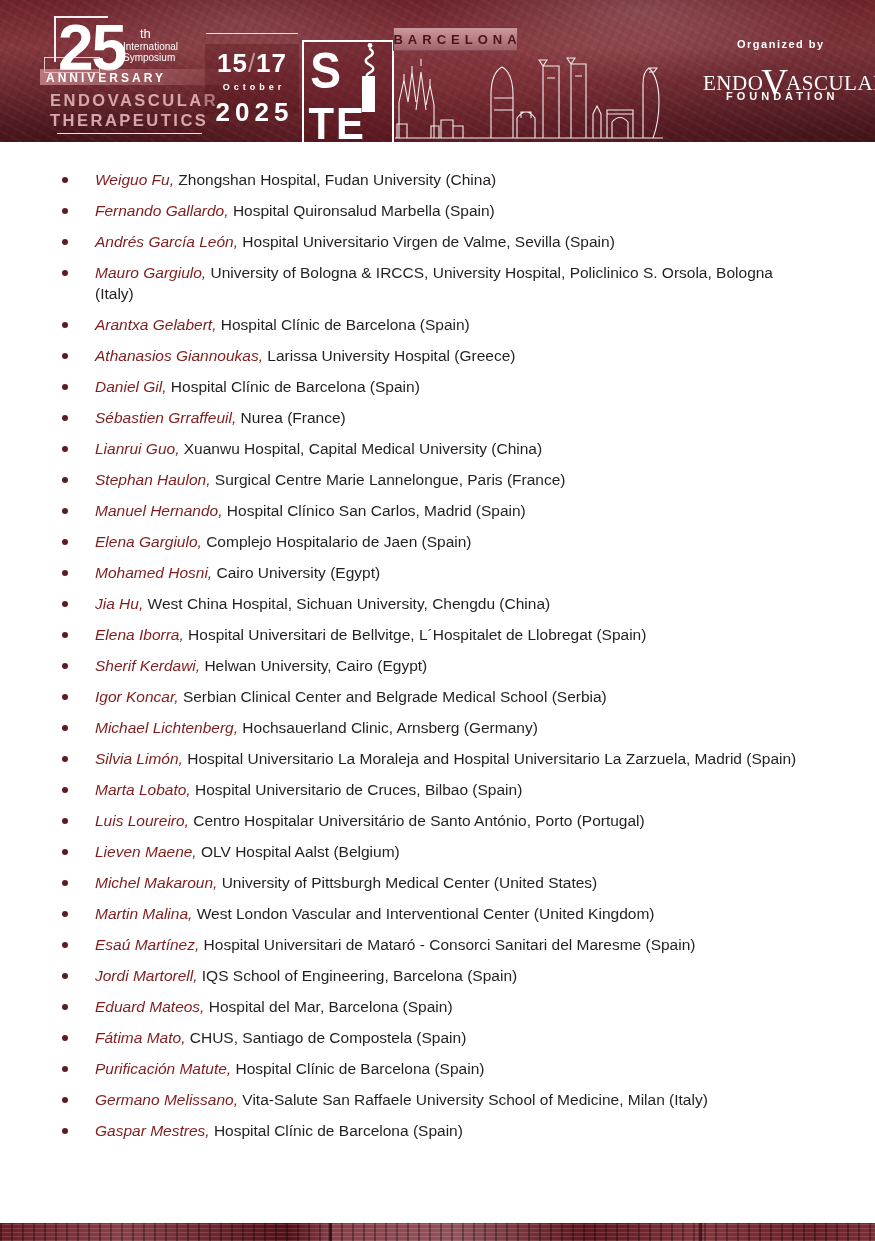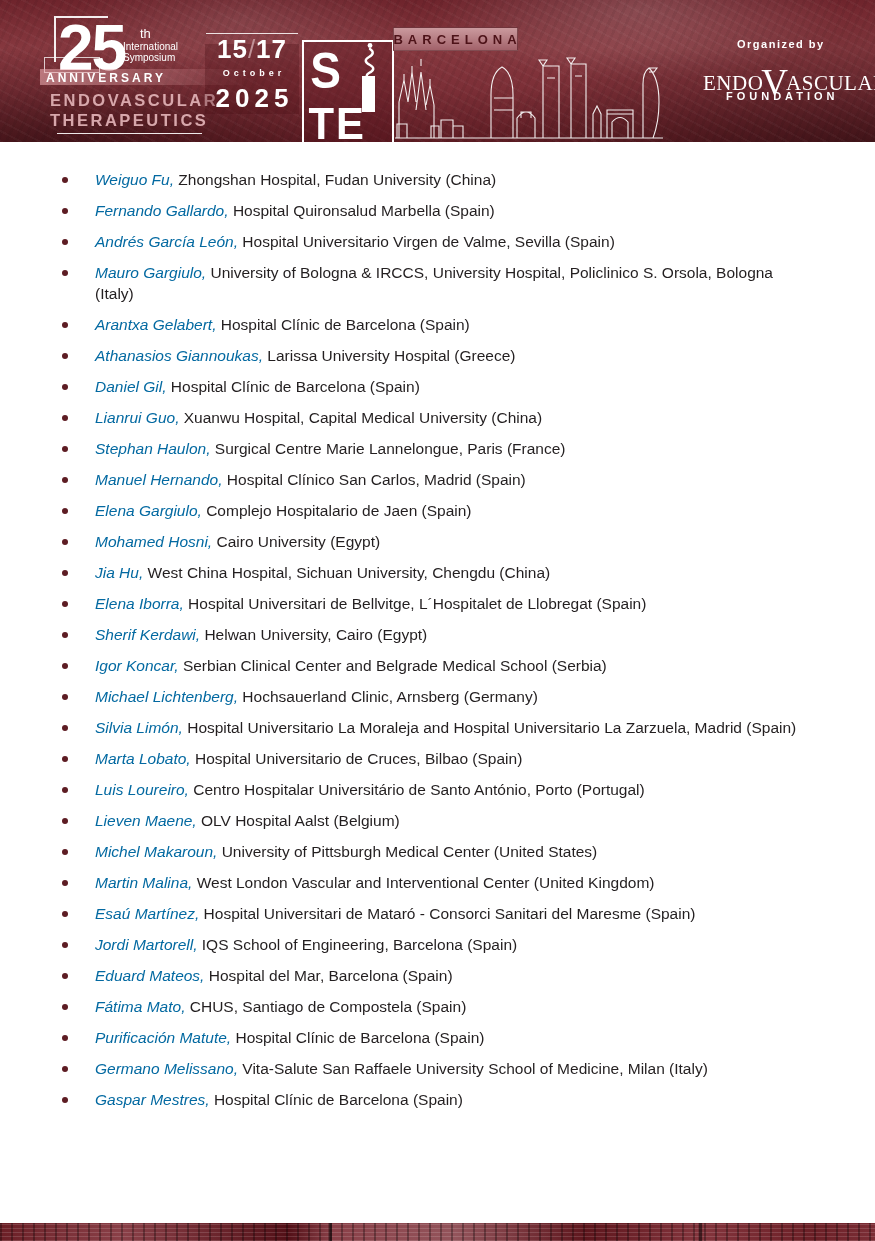--- a/index.html
+++ b/index.html
@@ -32,21 +32,21 @@
       background:linear-gradient(90deg, rgba(233,168,173,.60), rgba(233,168,173,.04));}
   .anniv-text{position:absolute;left:46px;top:71px;font-size:12px;font-weight:700;
       letter-spacing:3px;color:#fff;}
   .brand{position:absolute;left:50px;top:91px;width:152px;text-align:right;color:#e2b3b7;
       font-weight:700;letter-spacing:2.5px;font-size:16.5px;line-height:1.2;opacity:.92;}
   .brand-underline{position:absolute;left:57px;top:133px;width:145px;height:1px;
       background:rgba(255,255,255,.9);}
 
   .date-box{position:absolute;left:205px;top:44px;width:94px;height:70px;
       background:rgba(72,12,19,.30);display:flex;flex-direction:column;align-items:center;
-      justify-content:flex-end;padding-top:6px;box-sizing:border-box;}
+      justify-content:flex-start;padding-top:6px;box-sizing:border-box;}
   .date-days{font-size:26px;font-weight:700;color:#fff;letter-spacing:1px;line-height:1.05;}
   .date-slash{color:#c09398;font-weight:400;}
   .date-line{width:72px;height:1px;background:#fff;margin:3px 0 2px 0;}
   .date-month{font-size:9px;font-weight:700;letter-spacing:4px;color:#fff;padding-left:4px;}
   .date-year{font-size:26px;font-weight:700;color:#fff;letter-spacing:5px;padding-left:5px;margin-top:5px;}
 
   .site-box{position:absolute;left:302px;top:40px;width:88px;height:102px;
       border:2px solid #fff;background:rgba(84,18,25,.30);}
   .site-s{position:absolute;left:5px;top:4px;font-size:50px;font-weight:700;color:#fff;
       line-height:1;transform:scaleX(.92);}
@@ -70,21 +70,21 @@
   .endov .pv{font-size:37px;position:relative;top:5px;margin:0 -2px;}
   .endov .p2{font-size:21px;letter-spacing:.5px;}
   .foundation{position:absolute;left:726px;top:90px;font-size:11px;font-weight:700;
       letter-spacing:4px;color:#fff;}
 
   
   .faculty-list{position:absolute;left:95px;top:170px;width:720px;margin:0;padding:0;list-style:none;}
   .faculty-list li{position:relative;margin:0 0 10.5px 0;font-size:15.5px;line-height:20.5px;color:#231f20;}
   .faculty-list li::before{content:"";position:absolute;left:-33px;top:7px;width:6px;height:6px;
       border-radius:50%;background:#5d1c23;}
-  .fname{font-style:italic;color:#0369a1;}
+  .fname{font-style:italic;color:#7f1d1d;}
   .faff{color:#231f20;}
 
   
   .footer-strip{position:absolute;left:0;bottom:0;width:875px;height:18px;
     background:
       repeating-linear-gradient(90deg, rgba(0,0,0,.30) 0 2px, transparent 2px 11px),
       repeating-linear-gradient(0deg, rgba(255,255,255,.14) 0 1px, transparent 1px 4px),
       linear-gradient(90deg,#6b1f26 0%,#8a4048 14%,#531017 33%,#8a4048 38%,#93545b 52%,
                       #5e161d 67%,#84353d 80%,#6b1f26 93%,#7c2e36 100%);}
   .footer-strip::after{content:"";position:absolute;inset:0;
@@ -183,20 +183,21 @@
       <li><span class="fname">Andrés García León,</span> <span class="faff">Hospital Universitario Virgen de Valme, Sevilla (Spain)</span></li>
 
       <li><span class="fname">Mauro Gargiulo,</span> <span class="faff">University of Bologna &amp; IRCCS, University Hospital, Policlinico S. Orsola, Bologna (Italy)</span></li>
 
       <li><span class="fname">Arantxa Gelabert,</span> <span class="faff">Hospital Clínic de Barcelona (Spain)</span></li>
 
       <li><span class="fname">Athanasios Giannoukas,</span> <span class="faff">Larissa University Hospital (Greece)</span></li>
 
       <li><span class="fname">Daniel Gil,</span> <span class="faff">Hospital Clínic de Barcelona (Spain)</span></li>
 
+      <li><span class="fname">Sébastien Grraffeuil,</span> <span class="faff">Nurea (France)</span></li>
 
       <li><span class="fname">Lianrui Guo,</span> <span class="faff">Xuanwu Hospital, Capital Medical University (China)</span></li>
 
       <li><span class="fname">Stephan Haulon,</span> <span class="faff">Surgical Centre Marie Lannelongue, Paris (France)</span></li>
 
       <li><span class="fname">Manuel Hernando,</span> <span class="faff">Hospital Clínico San Carlos, Madrid (Spain)</span></li>
 
       <li><span class="fname">Elena Gargiulo,</span> <span class="faff">Complejo Hospitalario de Jaen (Spain)</span></li>
 
       <li><span class="fname">Mohamed Hosni,</span> <span class="faff">Cairo University (Egypt)</span></li>

